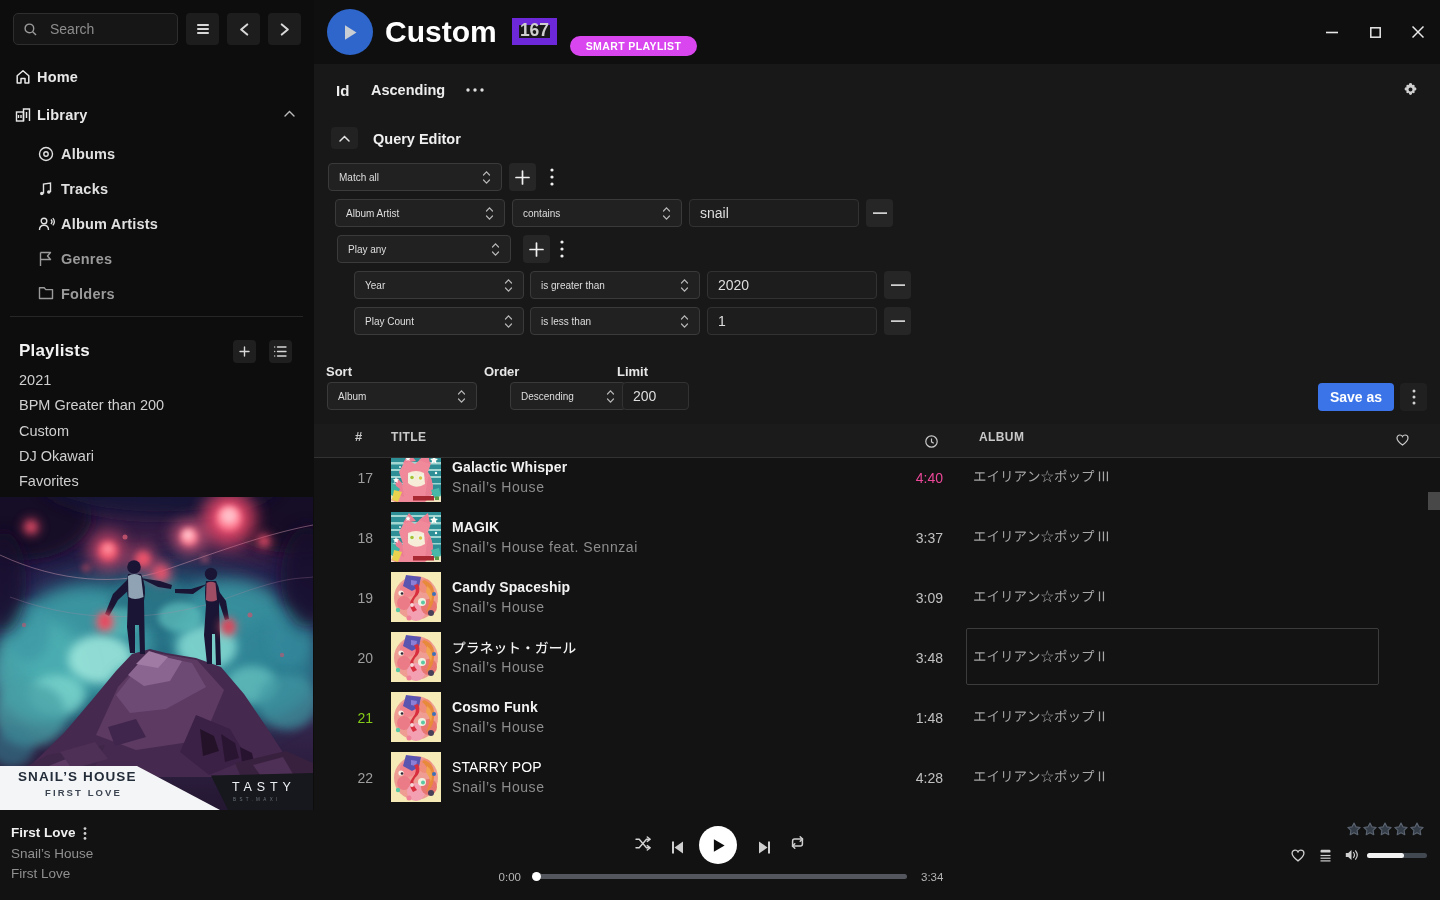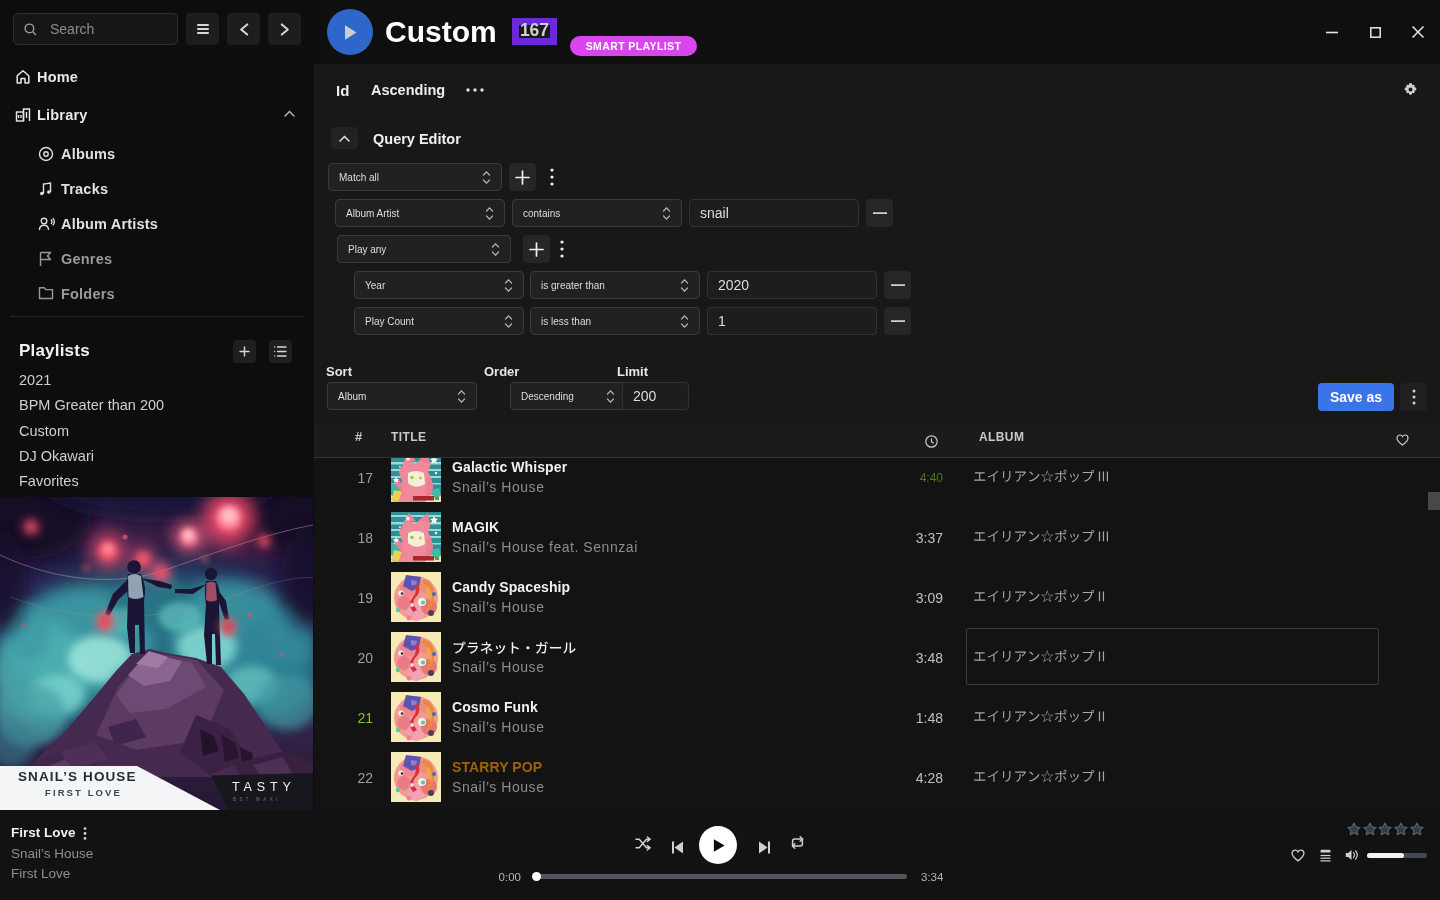--- a/index.html
+++ b/index.html
@@ -465,21 +465,21 @@
       <path d="M6.5 11 C2 7.7 1 5.6 1 3.9 C1 2.2 2.3 1 3.9 1 C5 1 6 1.6 6.5 2.6 C7 1.6 8 1 9.1 1 C10.7 1 12 2.2 12 3.9 C12 5.6 11 7.7 6.5 11 Z" fill="none" stroke="#c9c9c9" stroke-width="1.2"></path>
     </svg>
 <div class="abs" style="left:0;top:458px;width:1126px;height:352px;background:#131313;overflow:hidden;">
 <div class="abs" style="left:0;top:-10px;width:1126px;height:60px;">
 <div class="abs" style="left:20px;top:0;width:39px;height:60px;display:flex;align-items:center;justify-content:flex-end;font-size:14px;color:#9e9e9e;">17</div>
 <svg class="abs" style="left:77px;top:4px;" width="50" height="50" viewBox="0 0 50 50">
           <use href="#artA"></use>
         </svg>
 <div class="abs" style="left:138px;top:11px;font-size:14px;font-weight:700;color:#f2f2f2;letter-spacing:.1px;">Galactic Whisper</div>
 <div class="abs" style="left:138px;top:31px;font-size:14px;color:#8d8d8d;letter-spacing:.55px;">Snail’s House</div>
-<div class="abs" style="left:549px;top:0;width:80px;height:60px;display:flex;align-items:center;justify-content:flex-end;font-size:12px;color:#4d7c0f;">4:40</div>
+<div class="abs" style="left:549px;top:0;width:80px;height:60px;display:flex;align-items:center;justify-content:flex-end;font-size:14px;color:#ec4899;">4:40</div>
 <div class="abs" style="left:659px;top:0;height:60px;display:flex;align-items:center;">
           <svg width="136" height="18" viewBox="0 -12.3 136 18">
             <g transform="scale(0.0135)">
               <path d="M84 -131V-40C115 -43 145 -44 172 -44H833C853 -44 889 -44 916 -40V-131C890 -128 863 -125 833 -125H539V-585H779C807 -585 839 -584 864 -581V-669C840 -666 809 -663 779 -663H229C209 -663 171 -665 145 -669V-581C170 -584 210 -585 229 -585H454V-125H172C145 -125 114 -127 84 -131Z M1086 -361 1126 -283C1265 -326 1402 -386 1507 -446V-76C1507 -38 1504 12 1501 31H1599C1595 11 1593 -38 1593 -76V-498C1695 -566 1787 -642 1863 -721L1796 -783C1727 -700 1627 -613 1523 -548C1412 -478 1259 -408 1086 -361Z M2776 -759H2682C2685 -734 2687 -706 2687 -672C2687 -637 2687 -552 2687 -514C2687 -325 2675 -244 2604 -161C2542 -91 2457 -51 2365 -28L2430 41C2503 16 2603 -27 2668 -105C2740 -191 2773 -270 2773 -510C2773 -548 2773 -632 2773 -672C2773 -706 2774 -734 2776 -759ZM2312 -751H2221C2223 -732 2225 -697 2225 -679C2225 -649 2225 -388 2225 -346C2225 -316 2222 -284 2220 -269H2312C2310 -287 2308 -320 2308 -345C2308 -387 2308 -649 2308 -679C2308 -703 2310 -732 2312 -751Z M3931 -676 3882 -723C3867 -720 3831 -717 3812 -717C3752 -717 3286 -717 3238 -717C3201 -717 3159 -721 3124 -726V-635C3163 -639 3201 -641 3238 -641C3285 -641 3738 -641 3808 -641C3775 -579 3681 -470 3589 -417L3655 -364C3769 -443 3864 -572 3904 -640C3911 -651 3924 -666 3931 -676ZM3532 -544H3442C3445 -518 3446 -496 3446 -472C3446 -305 3424 -162 3269 -68C3241 -48 3207 -32 3179 -23L3253 37C3508 -90 3532 -273 3532 -544Z M4227 -733 4170 -672C4244 -622 4369 -515 4419 -463L4482 -526C4426 -582 4298 -686 4227 -733ZM4141 -63 4194 19C4360 -12 4487 -73 4587 -136C4738 -231 4855 -367 4923 -492L4875 -577C4817 -454 4695 -306 4541 -209C4446 -150 4316 -89 4141 -63Z M5496 -821 5388 -485H5038L5037 -476L5321 -276L5208 59L5215 65L5500 -145L5785 65L5792 59L5679 -276L5963 -476L5962 -485H5612L5504 -821ZM5227 -448H5415L5472 -627L5499 -724H5501L5527 -627L5585 -448H5772L5872 -453V-451L5785 -396L5635 -290L5691 -124L5732 -18L5730 -17L5640 -88L5500 -191L5360 -88L5270 -17L5268 -18L5309 -124L5365 -290L5215 -396L5128 -451V-453Z M6755 -739C6755 -774 6783 -803 6818 -803C6854 -803 6883 -774 6883 -739C6883 -703 6854 -675 6818 -675C6783 -675 6755 -703 6755 -739ZM6709 -739C6709 -678 6758 -630 6818 -630C6879 -630 6928 -678 6928 -739C6928 -799 6879 -849 6818 -849C6758 -849 6709 -799 6709 -739ZM6322 -367 6252 -401C6213 -320 6127 -201 6061 -139L6130 -93C6186 -154 6280 -281 6322 -367ZM6740 -400 6672 -364C6725 -301 6800 -176 6839 -98L6913 -139C6873 -211 6793 -336 6740 -400ZM6092 -602V-518C6119 -520 6147 -521 6177 -521H6455V-514C6455 -466 6455 -125 6455 -70C6454 -44 6443 -32 6416 -32C6390 -32 6344 -36 6301 -44L6308 36C6348 40 6408 43 6450 43C6510 43 6536 16 6536 -37C6536 -108 6536 -432 6536 -514V-521H6801C6825 -521 6855 -521 6882 -519V-602C6857 -599 6824 -597 6800 -597H6536V-699C6536 -721 6539 -757 6542 -771H6448C6452 -756 6455 -722 6455 -700V-597H6177C6145 -597 6120 -599 6092 -602Z M7483 -576 7410 -551C7430 -506 7477 -379 7488 -334L7562 -360C7549 -404 7500 -536 7483 -576ZM7845 -520 7759 -547C7744 -419 7692 -292 7621 -205C7539 -102 7412 -26 7296 8L7362 75C7474 32 7596 -45 7688 -163C7760 -253 7803 -360 7830 -470C7834 -483 7838 -499 7845 -520ZM7251 -526 7177 -497C7196 -462 7251 -324 7266 -272L7342 -300C7323 -352 7271 -483 7251 -526Z M8805 -718C8805 -755 8835 -785 8871 -785C8908 -785 8938 -755 8938 -718C8938 -682 8908 -652 8871 -652C8835 -652 8805 -682 8805 -718ZM8759 -718C8759 -707 8761 -696 8764 -686L8732 -685C8686 -685 8287 -685 8230 -685C8197 -685 8158 -688 8130 -692V-603C8156 -604 8190 -606 8230 -606C8287 -606 8683 -606 8741 -606C8728 -510 8681 -371 8610 -280C8527 -173 8414 -88 8220 -40L8288 35C8472 -22 8591 -115 8682 -232C8761 -335 8810 -496 8831 -601L8833 -612C8845 -608 8858 -606 8871 -606C8933 -606 8984 -656 8984 -718C8984 -780 8933 -831 8871 -831C8809 -831 8759 -780 8759 -718Z M9325 0H9417V-733H9325Z M9618 0H9710V-733H9618Z M9911 0H10003V-733H9911Z" fill="#a8a8a8"></path>
             </g>
           </svg>
         </div>
 </div>
 <div class="abs" style="left:0;top:50px;width:1126px;height:60px;">
 <div class="abs" style="left:20px;top:0;width:39px;height:60px;display:flex;align-items:center;justify-content:flex-end;font-size:14px;color:#9e9e9e;">18</div>
@@ -549,21 +549,21 @@
               <path d="M84 -131V-40C115 -43 145 -44 172 -44H833C853 -44 889 -44 916 -40V-131C890 -128 863 -125 833 -125H539V-585H779C807 -585 839 -584 864 -581V-669C840 -666 809 -663 779 -663H229C209 -663 171 -665 145 -669V-581C170 -584 210 -585 229 -585H454V-125H172C145 -125 114 -127 84 -131Z M1086 -361 1126 -283C1265 -326 1402 -386 1507 -446V-76C1507 -38 1504 12 1501 31H1599C1595 11 1593 -38 1593 -76V-498C1695 -566 1787 -642 1863 -721L1796 -783C1727 -700 1627 -613 1523 -548C1412 -478 1259 -408 1086 -361Z M2776 -759H2682C2685 -734 2687 -706 2687 -672C2687 -637 2687 -552 2687 -514C2687 -325 2675 -244 2604 -161C2542 -91 2457 -51 2365 -28L2430 41C2503 16 2603 -27 2668 -105C2740 -191 2773 -270 2773 -510C2773 -548 2773 -632 2773 -672C2773 -706 2774 -734 2776 -759ZM2312 -751H2221C2223 -732 2225 -697 2225 -679C2225 -649 2225 -388 2225 -346C2225 -316 2222 -284 2220 -269H2312C2310 -287 2308 -320 2308 -345C2308 -387 2308 -649 2308 -679C2308 -703 2310 -732 2312 -751Z M3931 -676 3882 -723C3867 -720 3831 -717 3812 -717C3752 -717 3286 -717 3238 -717C3201 -717 3159 -721 3124 -726V-635C3163 -639 3201 -641 3238 -641C3285 -641 3738 -641 3808 -641C3775 -579 3681 -470 3589 -417L3655 -364C3769 -443 3864 -572 3904 -640C3911 -651 3924 -666 3931 -676ZM3532 -544H3442C3445 -518 3446 -496 3446 -472C3446 -305 3424 -162 3269 -68C3241 -48 3207 -32 3179 -23L3253 37C3508 -90 3532 -273 3532 -544Z M4227 -733 4170 -672C4244 -622 4369 -515 4419 -463L4482 -526C4426 -582 4298 -686 4227 -733ZM4141 -63 4194 19C4360 -12 4487 -73 4587 -136C4738 -231 4855 -367 4923 -492L4875 -577C4817 -454 4695 -306 4541 -209C4446 -150 4316 -89 4141 -63Z M5496 -821 5388 -485H5038L5037 -476L5321 -276L5208 59L5215 65L5500 -145L5785 65L5792 59L5679 -276L5963 -476L5962 -485H5612L5504 -821ZM5227 -448H5415L5472 -627L5499 -724H5501L5527 -627L5585 -448H5772L5872 -453V-451L5785 -396L5635 -290L5691 -124L5732 -18L5730 -17L5640 -88L5500 -191L5360 -88L5270 -17L5268 -18L5309 -124L5365 -290L5215 -396L5128 -451V-453Z M6755 -739C6755 -774 6783 -803 6818 -803C6854 -803 6883 -774 6883 -739C6883 -703 6854 -675 6818 -675C6783 -675 6755 -703 6755 -739ZM6709 -739C6709 -678 6758 -630 6818 -630C6879 -630 6928 -678 6928 -739C6928 -799 6879 -849 6818 -849C6758 -849 6709 -799 6709 -739ZM6322 -367 6252 -401C6213 -320 6127 -201 6061 -139L6130 -93C6186 -154 6280 -281 6322 -367ZM6740 -400 6672 -364C6725 -301 6800 -176 6839 -98L6913 -139C6873 -211 6793 -336 6740 -400ZM6092 -602V-518C6119 -520 6147 -521 6177 -521H6455V-514C6455 -466 6455 -125 6455 -70C6454 -44 6443 -32 6416 -32C6390 -32 6344 -36 6301 -44L6308 36C6348 40 6408 43 6450 43C6510 43 6536 16 6536 -37C6536 -108 6536 -432 6536 -514V-521H6801C6825 -521 6855 -521 6882 -519V-602C6857 -599 6824 -597 6800 -597H6536V-699C6536 -721 6539 -757 6542 -771H6448C6452 -756 6455 -722 6455 -700V-597H6177C6145 -597 6120 -599 6092 -602Z M7483 -576 7410 -551C7430 -506 7477 -379 7488 -334L7562 -360C7549 -404 7500 -536 7483 -576ZM7845 -520 7759 -547C7744 -419 7692 -292 7621 -205C7539 -102 7412 -26 7296 8L7362 75C7474 32 7596 -45 7688 -163C7760 -253 7803 -360 7830 -470C7834 -483 7838 -499 7845 -520ZM7251 -526 7177 -497C7196 -462 7251 -324 7266 -272L7342 -300C7323 -352 7271 -483 7251 -526Z M8805 -718C8805 -755 8835 -785 8871 -785C8908 -785 8938 -755 8938 -718C8938 -682 8908 -652 8871 -652C8835 -652 8805 -682 8805 -718ZM8759 -718C8759 -707 8761 -696 8764 -686L8732 -685C8686 -685 8287 -685 8230 -685C8197 -685 8158 -688 8130 -692V-603C8156 -604 8190 -606 8230 -606C8287 -606 8683 -606 8741 -606C8728 -510 8681 -371 8610 -280C8527 -173 8414 -88 8220 -40L8288 35C8472 -22 8591 -115 8682 -232C8761 -335 8810 -496 8831 -601L8833 -612C8845 -608 8858 -606 8871 -606C8933 -606 8984 -656 8984 -718C8984 -780 8933 -831 8871 -831C8809 -831 8759 -780 8759 -718Z M9325 0H9417V-733H9325Z M9618 0H9710V-733H9618Z" fill="#a8a8a8"></path>
             </g>
           </svg>
         </div>
 </div>
 <div class="abs" style="left:0;top:290px;width:1126px;height:60px;">
 <div class="abs" style="left:20px;top:0;width:39px;height:60px;display:flex;align-items:center;justify-content:flex-end;font-size:14px;color:#9e9e9e;">22</div>
 <svg class="abs" style="left:77px;top:4px;" width="50" height="50" viewBox="0 0 50 50">
           <use href="#artB"></use>
         </svg>
-<div class="abs" style="left:138px;top:11px;font-size:14px;font-weight:700;color:#a16207;letter-spacing:.1px;">STARRY POP</div>
+<div class="abs" style="left:138px;top:11px;font-size:14px;font-weight:400;color:#ffffff;letter-spacing:.1px;">STARRY POP</div>
 <div class="abs" style="left:138px;top:31px;font-size:14px;color:#8d8d8d;letter-spacing:.55px;">Snail’s House</div>
 <div class="abs" style="left:549px;top:0;width:80px;height:60px;display:flex;align-items:center;justify-content:flex-end;font-size:14px;color:#c0c0c0;">4:28</div>
 <div class="abs" style="left:659px;top:0;height:60px;display:flex;align-items:center;">
           <svg width="132" height="18" viewBox="0 -12.3 132 18">
             <g transform="scale(0.0135)">
               <path d="M84 -131V-40C115 -43 145 -44 172 -44H833C853 -44 889 -44 916 -40V-131C890 -128 863 -125 833 -125H539V-585H779C807 -585 839 -584 864 -581V-669C840 -666 809 -663 779 -663H229C209 -663 171 -665 145 -669V-581C170 -584 210 -585 229 -585H454V-125H172C145 -125 114 -127 84 -131Z M1086 -361 1126 -283C1265 -326 1402 -386 1507 -446V-76C1507 -38 1504 12 1501 31H1599C1595 11 1593 -38 1593 -76V-498C1695 -566 1787 -642 1863 -721L1796 -783C1727 -700 1627 -613 1523 -548C1412 -478 1259 -408 1086 -361Z M2776 -759H2682C2685 -734 2687 -706 2687 -672C2687 -637 2687 -552 2687 -514C2687 -325 2675 -244 2604 -161C2542 -91 2457 -51 2365 -28L2430 41C2503 16 2603 -27 2668 -105C2740 -191 2773 -270 2773 -510C2773 -548 2773 -632 2773 -672C2773 -706 2774 -734 2776 -759ZM2312 -751H2221C2223 -732 2225 -697 2225 -679C2225 -649 2225 -388 2225 -346C2225 -316 2222 -284 2220 -269H2312C2310 -287 2308 -320 2308 -345C2308 -387 2308 -649 2308 -679C2308 -703 2310 -732 2312 -751Z M3931 -676 3882 -723C3867 -720 3831 -717 3812 -717C3752 -717 3286 -717 3238 -717C3201 -717 3159 -721 3124 -726V-635C3163 -639 3201 -641 3238 -641C3285 -641 3738 -641 3808 -641C3775 -579 3681 -470 3589 -417L3655 -364C3769 -443 3864 -572 3904 -640C3911 -651 3924 -666 3931 -676ZM3532 -544H3442C3445 -518 3446 -496 3446 -472C3446 -305 3424 -162 3269 -68C3241 -48 3207 -32 3179 -23L3253 37C3508 -90 3532 -273 3532 -544Z M4227 -733 4170 -672C4244 -622 4369 -515 4419 -463L4482 -526C4426 -582 4298 -686 4227 -733ZM4141 -63 4194 19C4360 -12 4487 -73 4587 -136C4738 -231 4855 -367 4923 -492L4875 -577C4817 -454 4695 -306 4541 -209C4446 -150 4316 -89 4141 -63Z M5496 -821 5388 -485H5038L5037 -476L5321 -276L5208 59L5215 65L5500 -145L5785 65L5792 59L5679 -276L5963 -476L5962 -485H5612L5504 -821ZM5227 -448H5415L5472 -627L5499 -724H5501L5527 -627L5585 -448H5772L5872 -453V-451L5785 -396L5635 -290L5691 -124L5732 -18L5730 -17L5640 -88L5500 -191L5360 -88L5270 -17L5268 -18L5309 -124L5365 -290L5215 -396L5128 -451V-453Z M6755 -739C6755 -774 6783 -803 6818 -803C6854 -803 6883 -774 6883 -739C6883 -703 6854 -675 6818 -675C6783 -675 6755 -703 6755 -739ZM6709 -739C6709 -678 6758 -630 6818 -630C6879 -630 6928 -678 6928 -739C6928 -799 6879 -849 6818 -849C6758 -849 6709 -799 6709 -739ZM6322 -367 6252 -401C6213 -320 6127 -201 6061 -139L6130 -93C6186 -154 6280 -281 6322 -367ZM6740 -400 6672 -364C6725 -301 6800 -176 6839 -98L6913 -139C6873 -211 6793 -336 6740 -400ZM6092 -602V-518C6119 -520 6147 -521 6177 -521H6455V-514C6455 -466 6455 -125 6455 -70C6454 -44 6443 -32 6416 -32C6390 -32 6344 -36 6301 -44L6308 36C6348 40 6408 43 6450 43C6510 43 6536 16 6536 -37C6536 -108 6536 -432 6536 -514V-521H6801C6825 -521 6855 -521 6882 -519V-602C6857 -599 6824 -597 6800 -597H6536V-699C6536 -721 6539 -757 6542 -771H6448C6452 -756 6455 -722 6455 -700V-597H6177C6145 -597 6120 -599 6092 -602Z M7483 -576 7410 -551C7430 -506 7477 -379 7488 -334L7562 -360C7549 -404 7500 -536 7483 -576ZM7845 -520 7759 -547C7744 -419 7692 -292 7621 -205C7539 -102 7412 -26 7296 8L7362 75C7474 32 7596 -45 7688 -163C7760 -253 7803 -360 7830 -470C7834 -483 7838 -499 7845 -520ZM7251 -526 7177 -497C7196 -462 7251 -324 7266 -272L7342 -300C7323 -352 7271 -483 7251 -526Z M8805 -718C8805 -755 8835 -785 8871 -785C8908 -785 8938 -755 8938 -718C8938 -682 8908 -652 8871 -652C8835 -652 8805 -682 8805 -718ZM8759 -718C8759 -707 8761 -696 8764 -686L8732 -685C8686 -685 8287 -685 8230 -685C8197 -685 8158 -688 8130 -692V-603C8156 -604 8190 -606 8230 -606C8287 -606 8683 -606 8741 -606C8728 -510 8681 -371 8610 -280C8527 -173 8414 -88 8220 -40L8288 35C8472 -22 8591 -115 8682 -232C8761 -335 8810 -496 8831 -601L8833 -612C8845 -608 8858 -606 8871 -606C8933 -606 8984 -656 8984 -718C8984 -780 8933 -831 8871 -831C8809 -831 8759 -780 8759 -718Z M9325 0H9417V-733H9325Z M9618 0H9710V-733H9618Z" fill="#a8a8a8"></path>
             </g>
           </svg>
         </div>
 </div>

